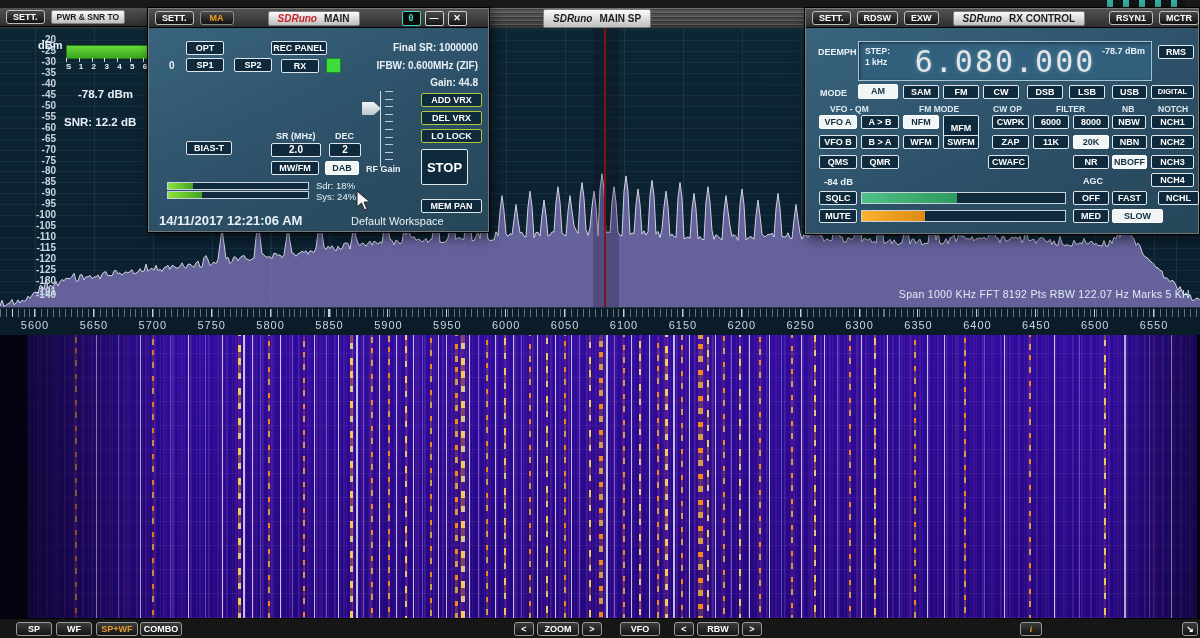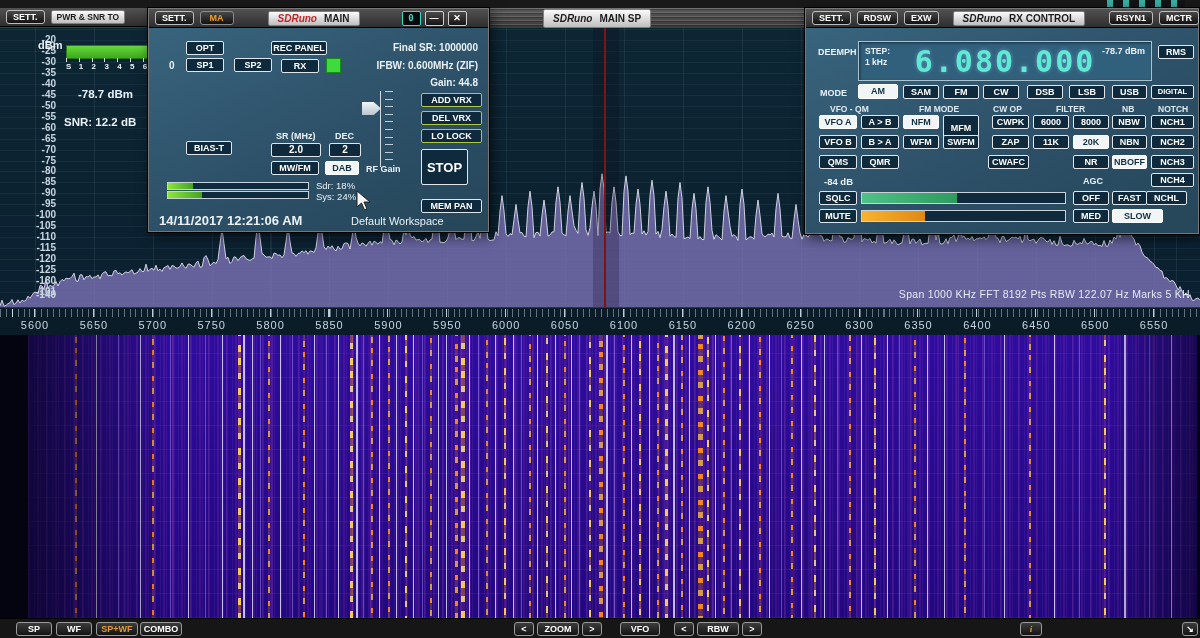--- a/index.html
+++ b/index.html
@@ -73,22 +73,22 @@
         background:linear-gradient(#3c3c3c,#141414);border:1px solid #9a9a9a;border-radius:3px;
         color:#fff;font-size:9px;font-weight:bold;}
   
   .barTrack{position:absolute;box-sizing:border-box;background:#0e2a3c;border:1px solid #c8d2d8;}
   .barFill{position:absolute;left:0;top:0;bottom:0;}
   .fillGreen{background:linear-gradient(90deg,#8fe33c,#43a422);}
   .fillSql{background:linear-gradient(90deg,#4fc287,#2e9a5f);}
   .fillOrange{background:linear-gradient(90deg,#f8b32e,#e08912);}
   .infoTxt{position:absolute;font-size:10px;font-weight:bold;color:#e9f1f6;white-space:nowrap;}
   #lcdpanel{position:absolute;background:#31607c;border:1px solid #a9c2cf;box-shadow:inset 1px 1px 3px rgba(0,0,0,.5);}
-  #freqDigits{font-family:"DejaVu Sans Mono",monospace;font-weight:bold;font-size:30px;letter-spacing:2px;
-        color:#5eead4;text-shadow:0 0 4px rgba(150,220,255,.45);}
+  #freqDigits{font-family:"DejaVu Sans Mono",monospace;font-weight:normal;font-size:30px;letter-spacing:2px;
+        color:#e5e5e5;text-shadow:0 0 4px rgba(150,220,255,.45);}
   .glabel{position:absolute;font-size:8.5px;font-weight:bold;color:#dfe9ef;white-space:nowrap;}
   #cursor{position:absolute;z-index:40;}
   .sliver-lcd{position:absolute;left:1107px;top:0;width:78px;height:8px;background:#101416;
         background-image:repeating-linear-gradient(90deg,#3fd8c8 0 6px,transparent 6px 16px);opacity:.8;}
 </style>
 </head>
 <body>
 
 <div id="screen">
 
@@ -428,21 +428,21 @@
       <div class="lbl" style="left:18px;top:149px;font-size:9.5px">-84 dB</div>
       <div class="lbl" style="left:277px;top:149px;font-size:9px">AGC</div>
       <div class="pbtn" style="left:345px;top:146px;width:43px;height:14px">NCH4</div>
 
       <div class="pbtn" style="left:13px;top:164px;width:38px;height:14px">SQLC</div>
       <div class="barTrack" style="left:55px;top:165px;width:205px;height:12px">
         <div class="barFill fillSql" id="sqlFill" style="width: 47%;"></div>
       </div>
       <div class="pbtn" style="left:267px;top:164px;width:36px;height:14px">OFF</div>
       <div class="pbtn" style="left:306px;top:164px;width:35px;height:14px">FAST</div>
-      <div class="pbtn" style="left:340px;top:164px;width:41px;height:14px">NCHL</div>
+      <div class="pbtn" style="left:352px;top:164px;width:41px;height:14px">NCHL</div>
 
       <div class="pbtn" style="left:13px;top:182px;width:38px;height:14px">MUTE</div>
       <div class="barTrack" style="left:55px;top:183px;width:205px;height:12px">
         <div class="barFill fillOrange" id="audFill" style="width: 31%;"></div>
       </div>
       <div class="pbtn" style="left:267px;top:182px;width:36px;height:14px">MED</div>
       <div class="pbtn on" style="left:306px;top:182px;width:51px;height:14px">SLOW</div>
     </div>
   </div>
 

